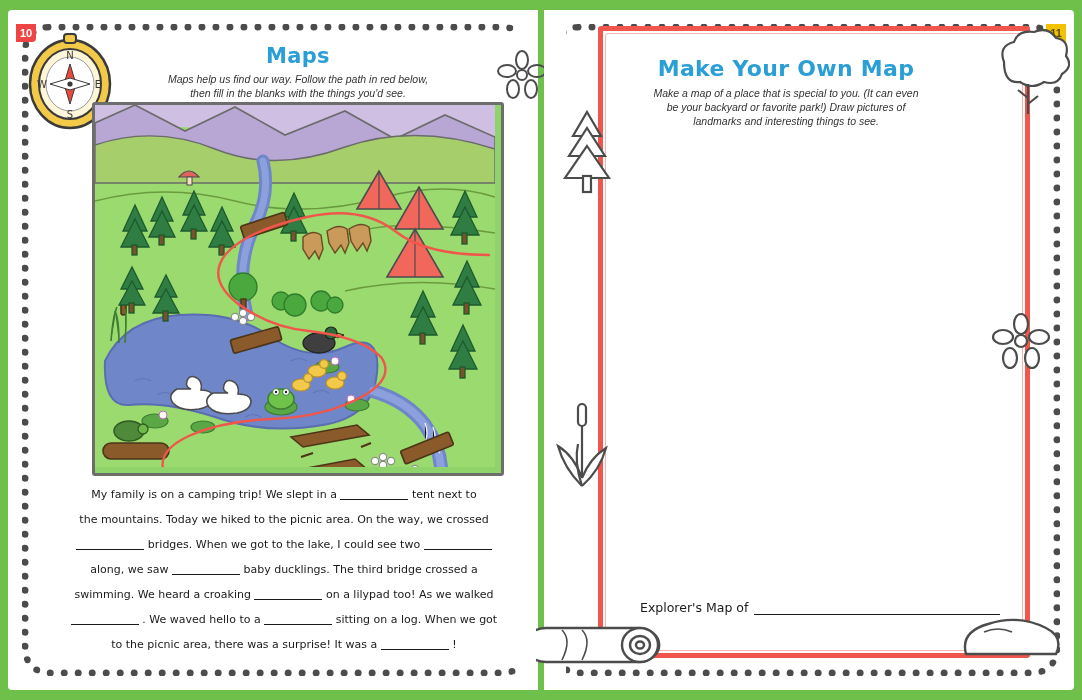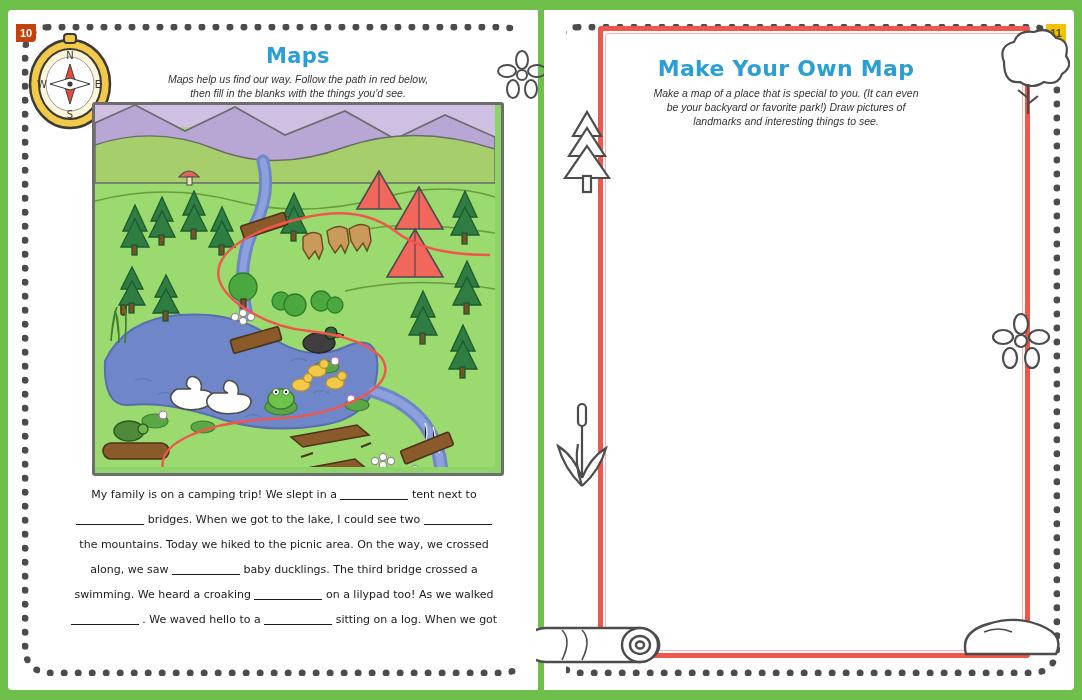--- a/index.html
+++ b/index.html
@@ -52,21 +52,21 @@
 
   
   .page-num {
     position: absolute;
     width: 20px; height: 18px;
     font-size: 11px;
     color: #ffffff;
     display: flex; align-items: center; justify-content: center;
     font-weight: bold;
   }
-  .page-num.left-num  { left: 8px;  top: 14px; background: #c2410c; border-radius: 0 0 4px 0; }
+  .page-num.left-num  { left: 8px;  top: 14px; background: #ef4444; border-radius: 0 0 4px 0; }
   .page-num.right-num { right: 8px; top: 14px; background: #f2c200; border-radius: 0 0 0 4px; color: #5a4a00; }
 
   
   .title {
     text-align: center;
     color: #2a9fd6;
     font-size: 21px;
     font-weight: bold;
     letter-spacing: .3px;
     font-family: "DejaVu Sans", sans-serif;
@@ -428,42 +428,47 @@
       </svg>
     </div>
 
     <div id="story">
       <span class="ln">
         <span>My family is on a camping trip! We slept in a</span>
         <span class="blank b-md"></span>
         <span>tent next to</span>
       </span>
       <span class="ln">
+        <span>the mountains. Today we hiked to the picnic area. On the way, we crossed</span>
+      </span>
+      <span class="ln">
         <span class="blank b-md"></span>
         <span>bridges. When we got to the lake, I could see two</span>
         <span class="blank b-md"></span>
       </span>
       <span class="ln">
-        <span>the mountains. Today we hiked to the picnic area. On the way, we crossed</span>
-      </span>
-      <span class="ln">
         <span>along, we saw</span>
         <span class="blank b-md"></span>
         <span>baby ducklings. The third bridge crossed a</span>
       </span>
       <span class="ln">
         <span>swimming. We heard a croaking</span>
         <span class="blank b-md"></span>
         <span>on a lilypad too! As we walked</span>
       </span>
       <span class="ln">
         <span class="blank b-md"></span>
         <span>. We waved hello to a</span>
         <span class="blank b-md"></span>
         <span>sitting on a log. When we got</span>
+      </span>
+      <span class="ln">
+        <span>to the picnic area, there was a surprise! It was a</span>
+        <span class="blank b-md"></span>
+        <span>!</span>
       </span>
     </div>
 
     <div class="page-num left-num">10</div>
   </div>
 
   <div class="page right">
     <div class="dash-frame"></div>
     <div class="gutter-mask"></div>
     <div class="page-num right-num">11</div>
@@ -527,14 +532,18 @@
     </g>
   </svg>
 
   <svg class="doodle" id="d-rock" viewBox="0 0 106 54">
     <g fill="#ffffff" stroke="#4c4c4c" stroke-width="2.4">
       <path d="M8 44 q-6 -22 22 -30 q30 -10 58 4 q18 9 10 26 z"></path>
       <path d="M26 22 q14 -6 28 0" fill="none" stroke-width="1.6"></path>
     </g>
   </svg>
 
+  <div id="explorer-line">
+    <span>Explorer's Map of</span>
+    <span class="rule"></span>
+  </div>
 
 </div>
 
 </body></html>

